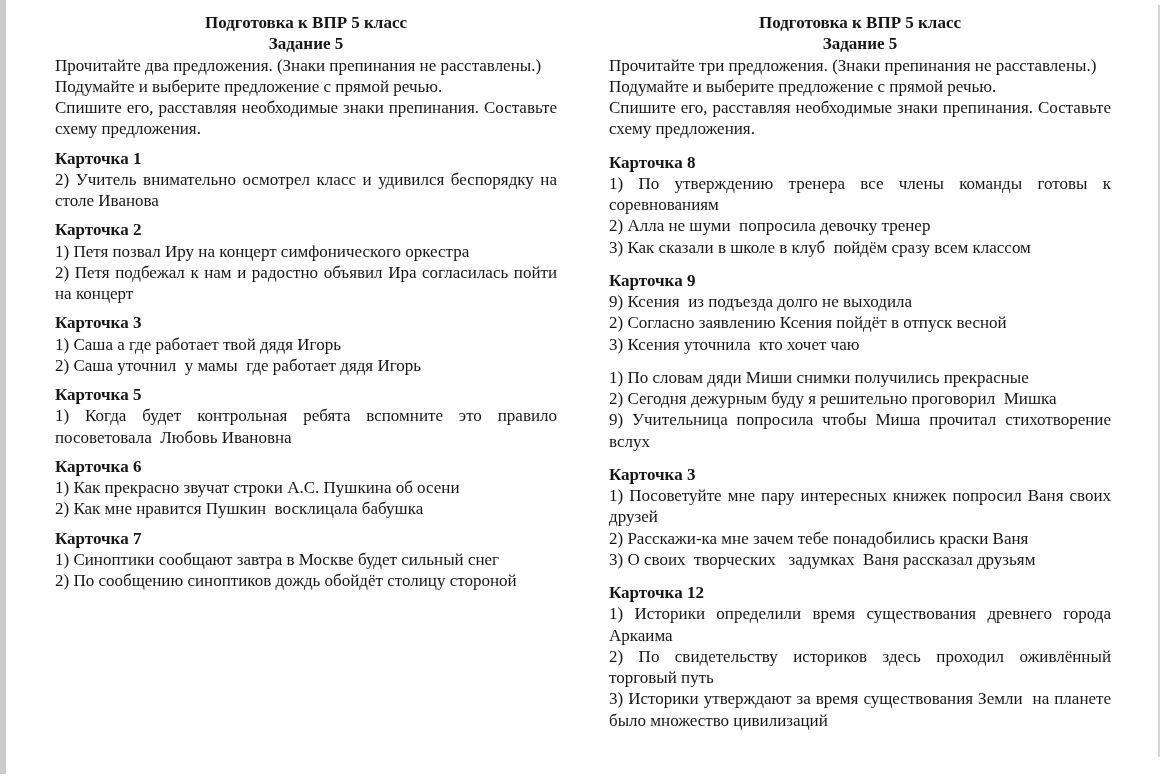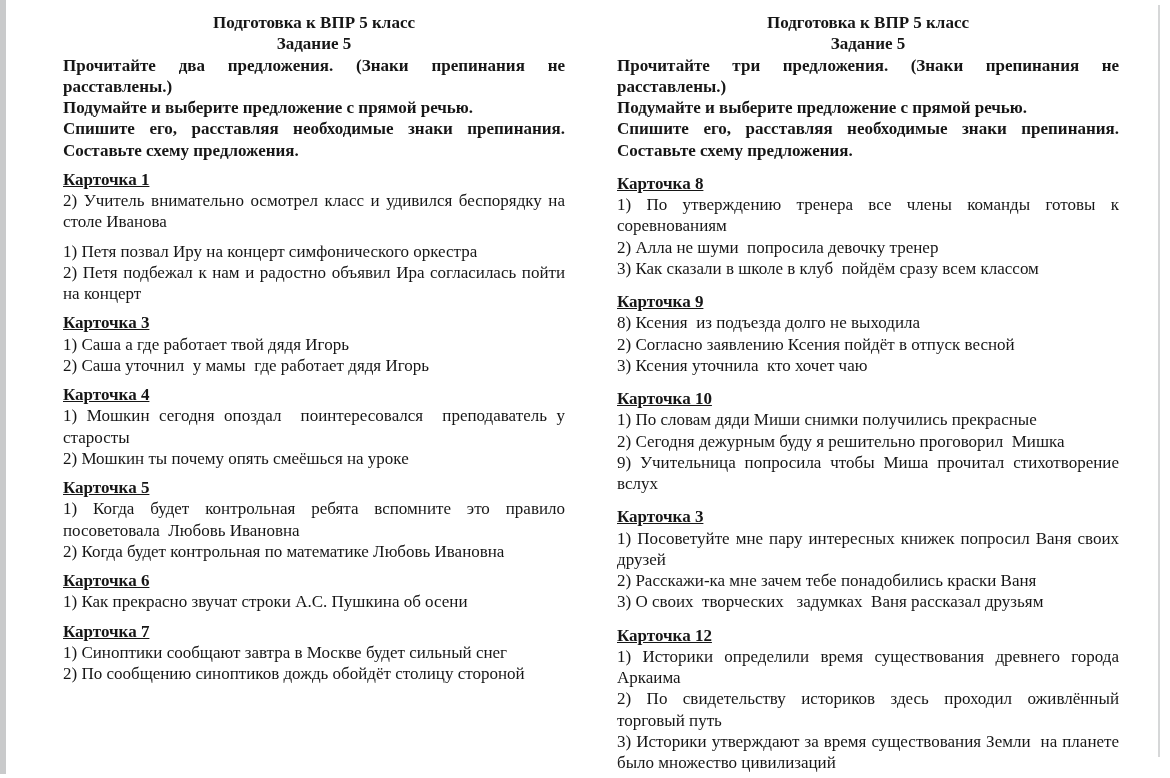--- a/index.html
+++ b/index.html
@@ -11,33 +11,33 @@
   }
   .page { position: relative; width: 1170px; height: 778px; background: #ffffff; }
   .edge-left {
     position: absolute; left: 0; top: 0;
     width: 6px; height: 774px; background: #c9cacb;
   }
   .edge-right {
     position: absolute; left: 1158px; top: 5px;
     width: 2px; height: 752px; background: #d6d7d8;
   }
-  .sheet { display: flex; padding: 12px 0 0 55px; margin-left: 8px; }
+  .sheet { display: flex; padding: 12px 0 0 55px; }
   .col {
     width: 502px;
     font-size: 17px;
     line-height: 21.25px;
     color: #161616;
   }
   .col.right { margin-left: 52px; }
   .center-line { text-align: center; font-weight: bold; }
-  .instr { font-weight: bold; text-align: justify; margin: 0; }
+  .instr { font-weight: normal; text-align: justify; margin: 0; }
   .card { margin-top: 8px; }
   .col.right .card { margin-top: 12px; }
-  .card-title { font-weight: bold; text-decoration: underline; }
+  .card-title { font-weight: bold; }
   .item { text-align: justify; white-space: pre-wrap; }
 </style>
 </head>
 <body>
 
 <div class="page">
   <div class="edge-left"></div>
   <div class="edge-right"></div>
 
   <div class="sheet">
@@ -48,45 +48,41 @@
       <div class="instr">Прочитайте два предложения. (Знаки препинания не расставлены.)</div>
       <div class="instr">Подумайте и выберите предложение с прямой речью.</div>
       <div class="instr">Спишите его, расставляя необходимые знаки препинания. Составьте схему предложения.</div>
 
       <div class="card">
         <div class="card-title">Карточка 1</div>
         <div class="item">2) Учитель внимательно осмотрел класс и удивился беспорядку на столе Иванова</div>
       </div>
 
       <div class="card">
+        <div class="card-title">Карточка 2</div>
         <div class="item">1) Петя позвал Иру на концерт симфонического оркестра</div>
         <div class="item">2) Петя подбежал к нам и радостно объявил Ира согласилась пойти на концерт</div>
       </div>
 
       <div class="card">
         <div class="card-title">Карточка 3</div>
         <div class="item">1) Саша а где работает твой дядя Игорь</div>
         <div class="item">2) Саша уточнил  у мамы  где работает дядя Игорь</div>
       </div>
 
-      <div class="card">
-        <div class="card-title">Карточка 4</div>
-        <div class="item">1) Мошкин сегодня опоздал  поинтересовался  преподаватель у старосты</div>
-        <div class="item">2) Мошкин ты почему опять смеёшься на уроке</div>
-      </div>
 
       <div class="card">
         <div class="card-title">Карточка 5</div>
         <div class="item">1) Когда будет контрольная ребята вспомните это правило посоветовала  Любовь Ивановна</div>
-        <div class="item">2) Когда будет контрольная по математике Любовь Ивановна</div>
       </div>
 
       <div class="card">
         <div class="card-title">Карточка 6</div>
         <div class="item">1) Как прекрасно звучат строки А.С. Пушкина об осени</div>
+        <div class="item">2) Как мне нравится Пушкин  восклицала бабушка</div>
       </div>
 
       <div class="card">
         <div class="card-title">Карточка 7</div>
         <div class="item">1) Синоптики сообщают завтра в Москве будет сильный снег</div>
         <div class="item">2) По сообщению синоптиков дождь обойдёт столицу стороной</div>
       </div>
     </div>
 
     <div class="col right">
@@ -98,27 +94,26 @@
 
       <div class="card">
         <div class="card-title">Карточка 8</div>
         <div class="item">1) По утверждению тренера все члены команды готовы к соревнованиям</div>
         <div class="item">2) Алла не шуми  попросила девочку тренер</div>
         <div class="item">3) Как сказали в школе в клуб  пойдём сразу всем классом</div>
       </div>
 
       <div class="card">
         <div class="card-title">Карточка 9</div>
-        <div class="item">8) Ксения  из подъезда долго не выходила</div>
+        <div class="item">9) Ксения  из подъезда долго не выходила</div>
         <div class="item">2) Согласно заявлению Ксения пойдёт в отпуск весной</div>
         <div class="item">3) Ксения уточнила  кто хочет чаю</div>
       </div>
 
       <div class="card">
-        <div class="card-title">Карточка 10</div>
         <div class="item">1) По словам дяди Миши снимки получились прекрасные</div>
         <div class="item">2) Сегодня дежурным буду я решительно проговорил  Мишка</div>
         <div class="item">9) Учительница попросила чтобы Миша прочитал стихотворение вслух</div>
       </div>
 
       <div class="card">
         <div class="card-title">Карточка 3</div>
         <div class="item">1) Посоветуйте мне пару интересных книжек попросил Ваня своих друзей</div>
         <div class="item">2) Расскажи-ка мне зачем тебе понадобились краски Ваня</div>
         <div class="item">3) О своих  творческих   задумках  Ваня рассказал друзьям</div>

